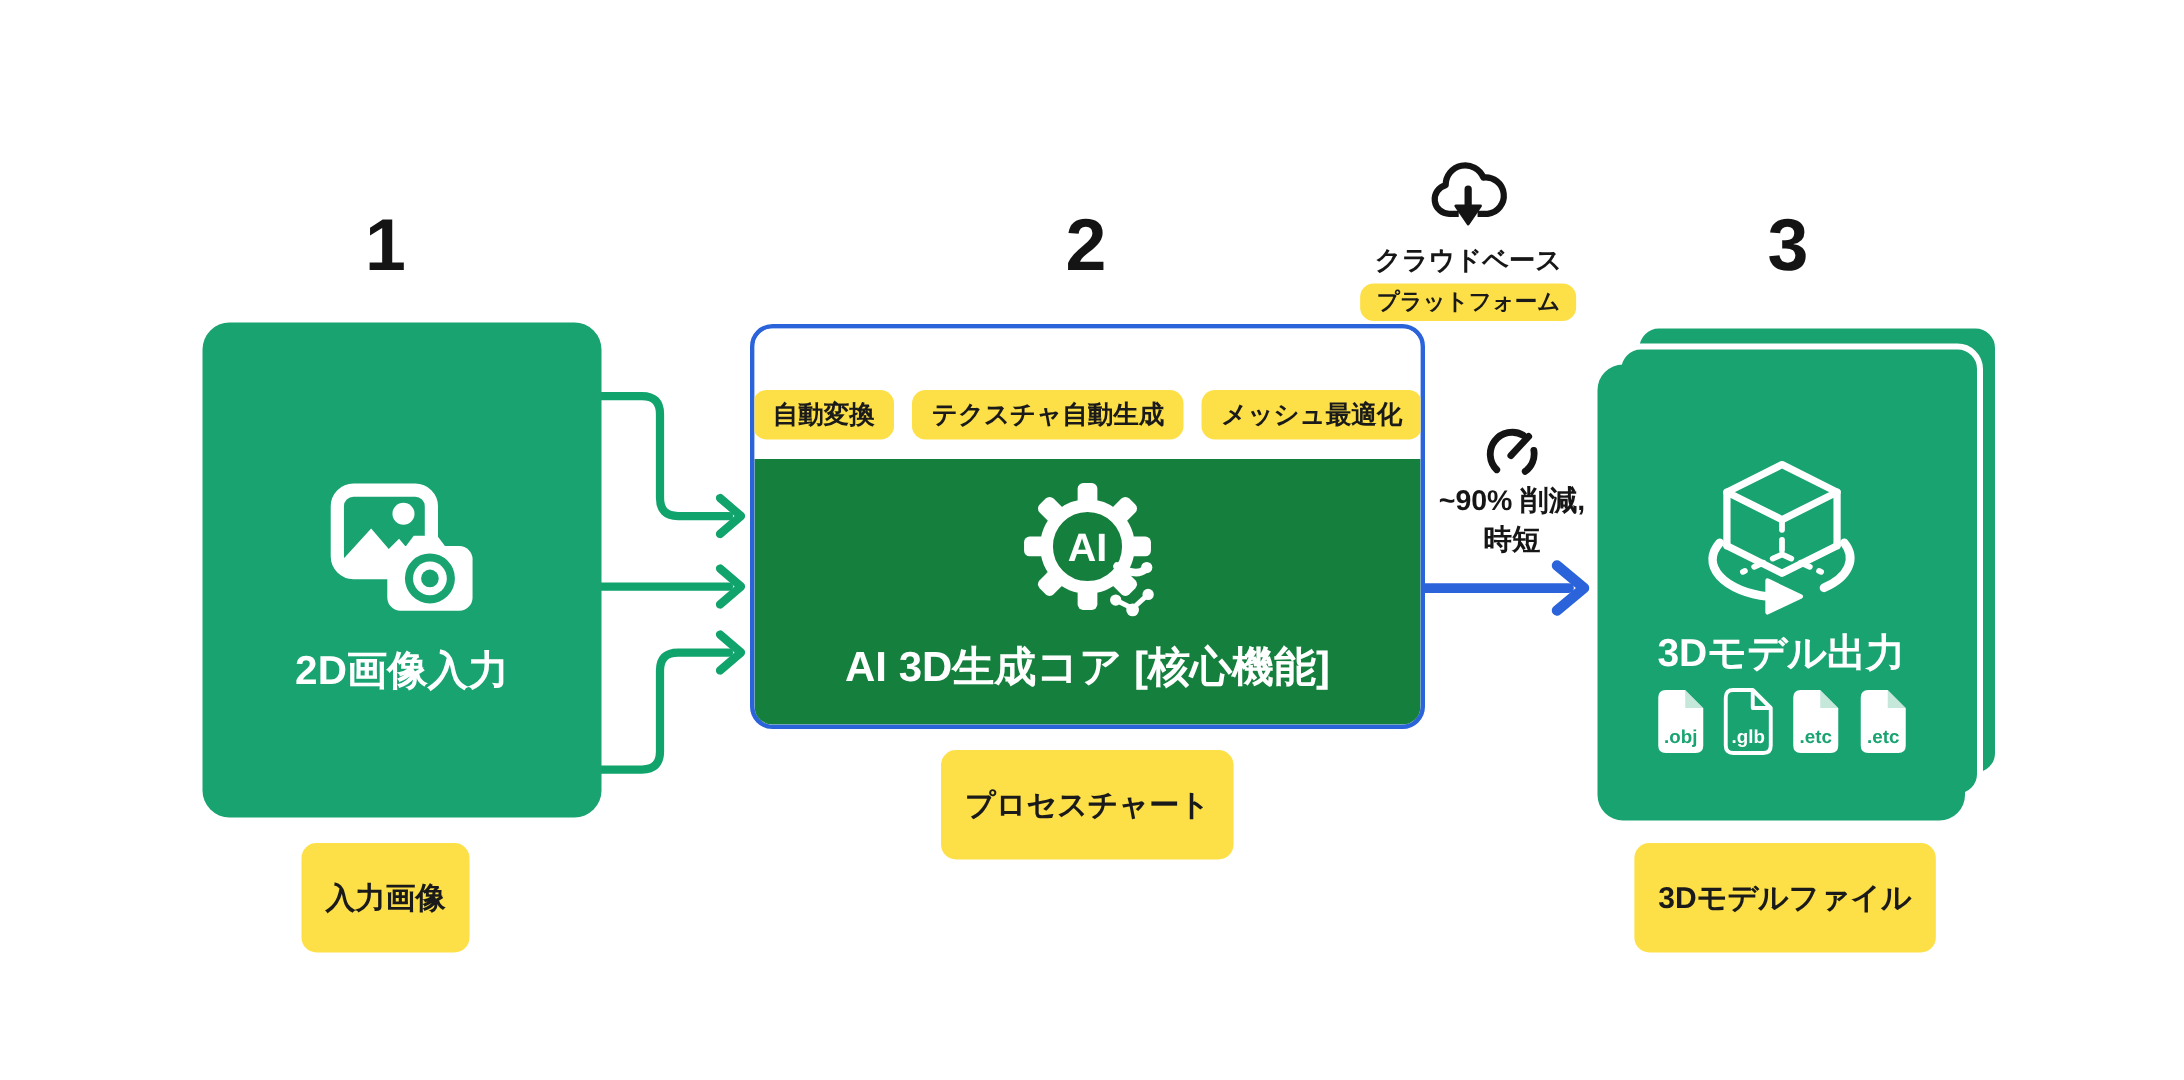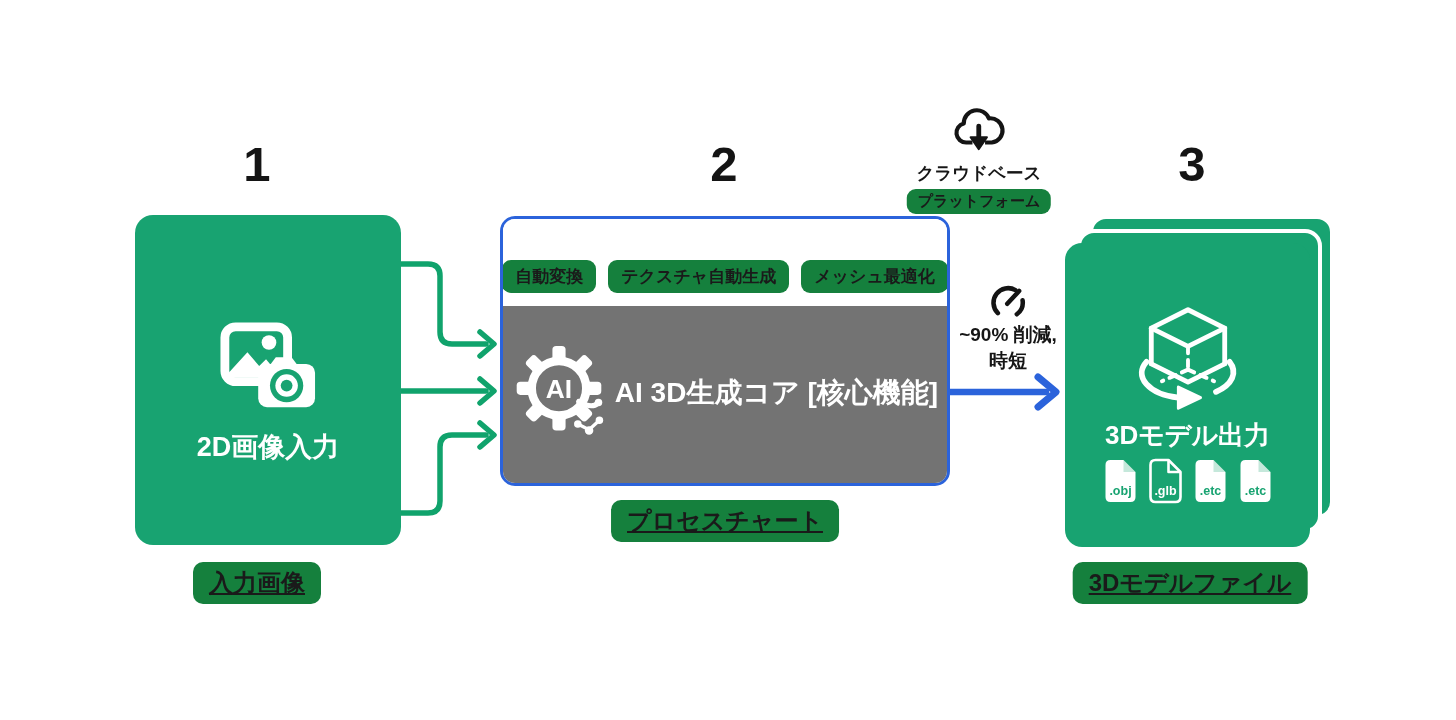--- a/index.html
+++ b/index.html
@@ -4,39 +4,39 @@
 <style>
   * { margin:0; padding:0; box-sizing:border-box; }
   html,body { background:#ffffff; }
   body { font-family:"Liberation Sans","DejaVu Sans",sans-serif; color:#161616; }
   .canvas { position:relative; width:1456px; height:720px; background:#ffffff; overflow:hidden; }
 
   .step-num { position:absolute; top:140px; transform:translateX(-50%);
     font-size:49px; font-weight:800; color:#141414; line-height:1; }
 
   
-  .pill { display:inline-block; background:#15803d; color:#1a1a1a; font-weight:700;
+  .pill { display:inline-block; background:#fde047; color:#1a1a1a; font-weight:700;
     border-radius:10px; white-space:nowrap; }
   .caption-pill { position:absolute; transform:translateX(-50%);
-    font-size:24px; padding:5px 16px;text-decoration:underline; }
+    font-size:20px; padding:23px 16px; }
   .feature-pill { font-size:17px; padding:5px 13px; border-radius:9px; }
 
   
   .green-box { position:absolute; left:135px; top:215px; width:266px; height:330px;
     background:#18a371; border-radius:18px; display:flex; flex-direction:column;
     align-items:center; justify-content:center; padding-top:26px; gap:18px; }
   .green-box .box-title { color:#fff; font-size:27px; font-weight:700; }
 
   
   .blue-box { position:absolute; left:500px; top:216px; width:450px; height:270px;
     background:#fff; border:3px solid #2b63db; border-radius:15px; overflow:hidden;
     display:flex; flex-direction:column; }
   .blue-header { height:87px; display:flex; align-items:flex-end; justify-content:center;
     gap:12px; padding-bottom:13px; background:#fff; }
-  .blue-body { flex:1; background:#737373; display:flex; flex-direction:row;
+  .blue-body { flex:1; background:#15803d; display:flex; flex-direction:column;
     align-items:center; justify-content:center; gap:9px; padding-bottom:4px; }
   .blue-body .box-title { color:#fff; font-size:28px; font-weight:700; }
 
   
   .stack { position:absolute; left:1065px; top:215px; width:272px; height:332px; }
   .card { position:absolute; width:245px; height:304px; background:#18a371; border-radius:17px; }
   .card.back   { left:24px; top:0; border:4px solid #fff; }
   .card.middle { left:12px; top:14px; border:4px solid #fff; }
   .card.front  { left:0; top:28px; display:flex; flex-direction:column; align-items:center;
     justify-content:center; padding-top:16px; gap:2px; }

